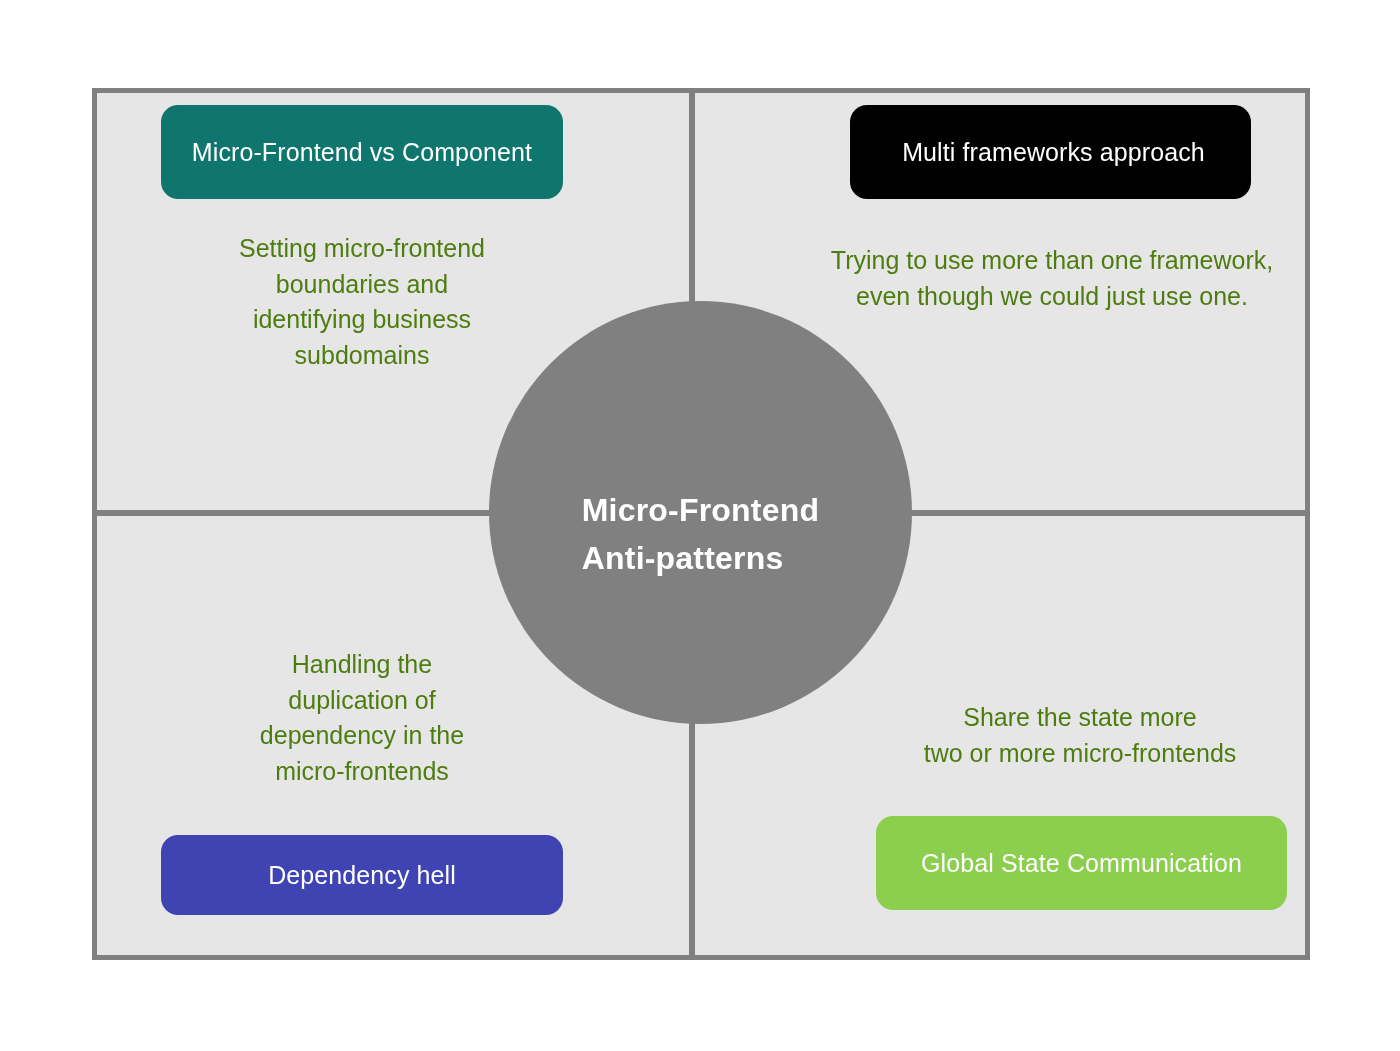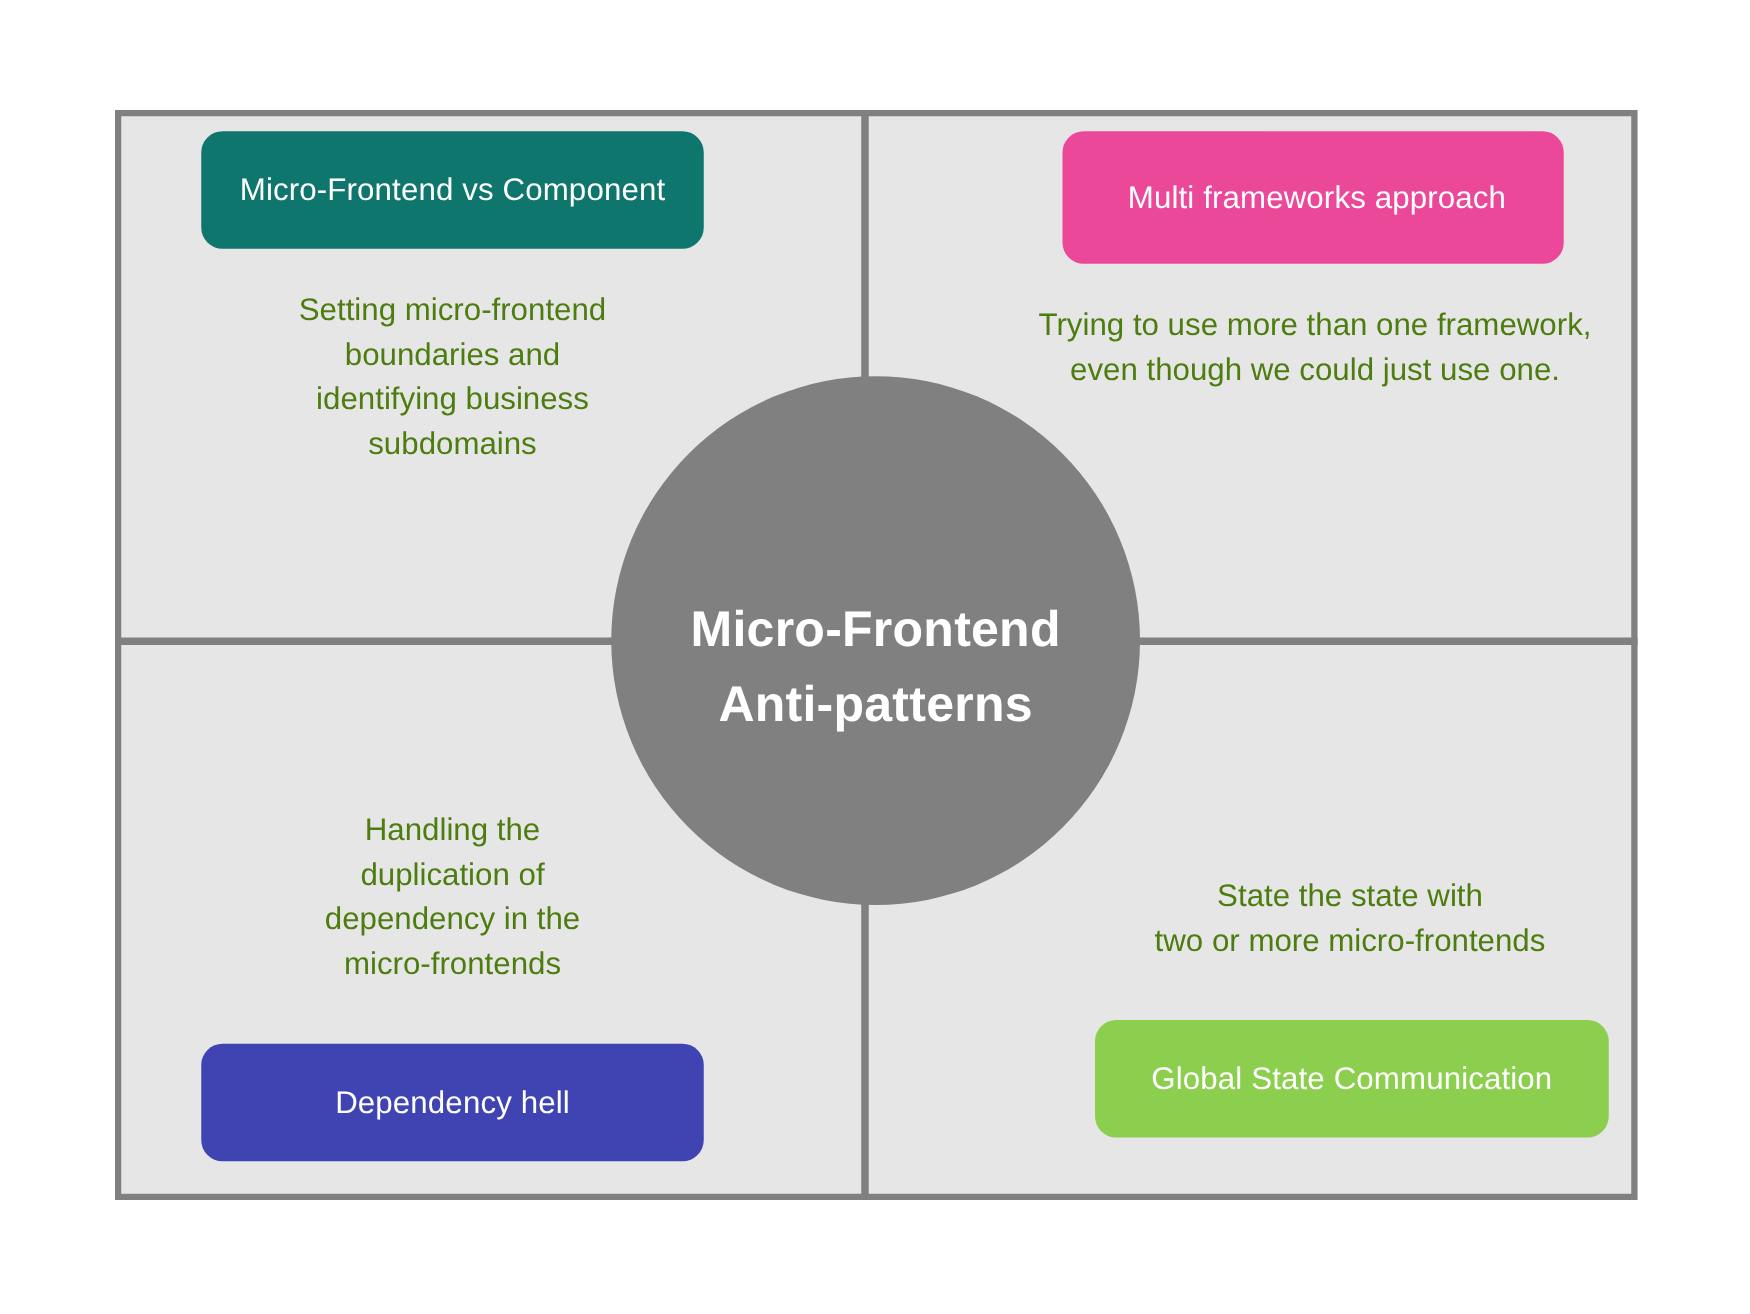--- a/index.html
+++ b/index.html
@@ -77,26 +77,26 @@
     line-height: 1.2;
     box-sizing: border-box;
     padding: 0 14px;
   }
   .pill-orange {
     left: 161px; top: 105px; width: 402px; height: 94px;
     background: #0f766e;
     text-align: right;
   }
   .pill-red {
-    left: 850px; top: 105px; width: 401px; height: 106px;
-    background: #ec4899;
+    left: 850px; top: 105px; width: 401px; height: 94px;
+    background: #000000;
     padding-left: 20px;
   }
   .pill-blue {
-    left: 161px; top: 835px; width: 402px; height: 94px;
+    left: 161px; top: 835px; width: 402px; height: 80px;
     background: #3f44b2;
   }
   .pill-green {
     left: 876px; top: 800px; width: 411px; height: 94px;
     background: #8cce4e;
     margin-top: 16px;
   }
 
   
   .desc {
@@ -120,23 +120,22 @@
     width: 423px;
     height: 423px;
     border-radius: 50%;
     background: #808080;
     display: flex;
     align-items: center;
     justify-content: center;
   }
   .center-circle-label {
     color: #ffffff;
-    font-size: 40px;
+    font-size: 32px;
     font-weight: bold;
-    text-align: center;
     line-height: 1.5;
     white-space: pre-line;
     letter-spacing: 0.2px;
     margin-top: 42px;
   }
 </style>
 </head>
 <body>
 
 <div id="canvas">
@@ -157,21 +156,21 @@
   <div class="pill pill-red">Multi frameworks approach</div>
   <div class="desc desc-bl">Handling the
 duplication of
 dependency in the
 micro-frontends</div>
 
   <div class="desc desc-tr">Trying to use more than one framework,
 even though we could just use one.</div>
   <div class="pill pill-blue">Dependency hell</div>
 
-  <div class="desc desc-br">State the state with
+  <div class="desc desc-br">Share the state more
 two or more micro-frontends</div>
   <div class="pill pill-green">Global State Communication</div>
 
   <div class="divider-vertical"></div>
   <div class="divider-horizontal"></div>
 
   <div class="center-circle">
     <div class="center-circle-label">Micro-Frontend
 Anti-patterns</div>
   </div>

